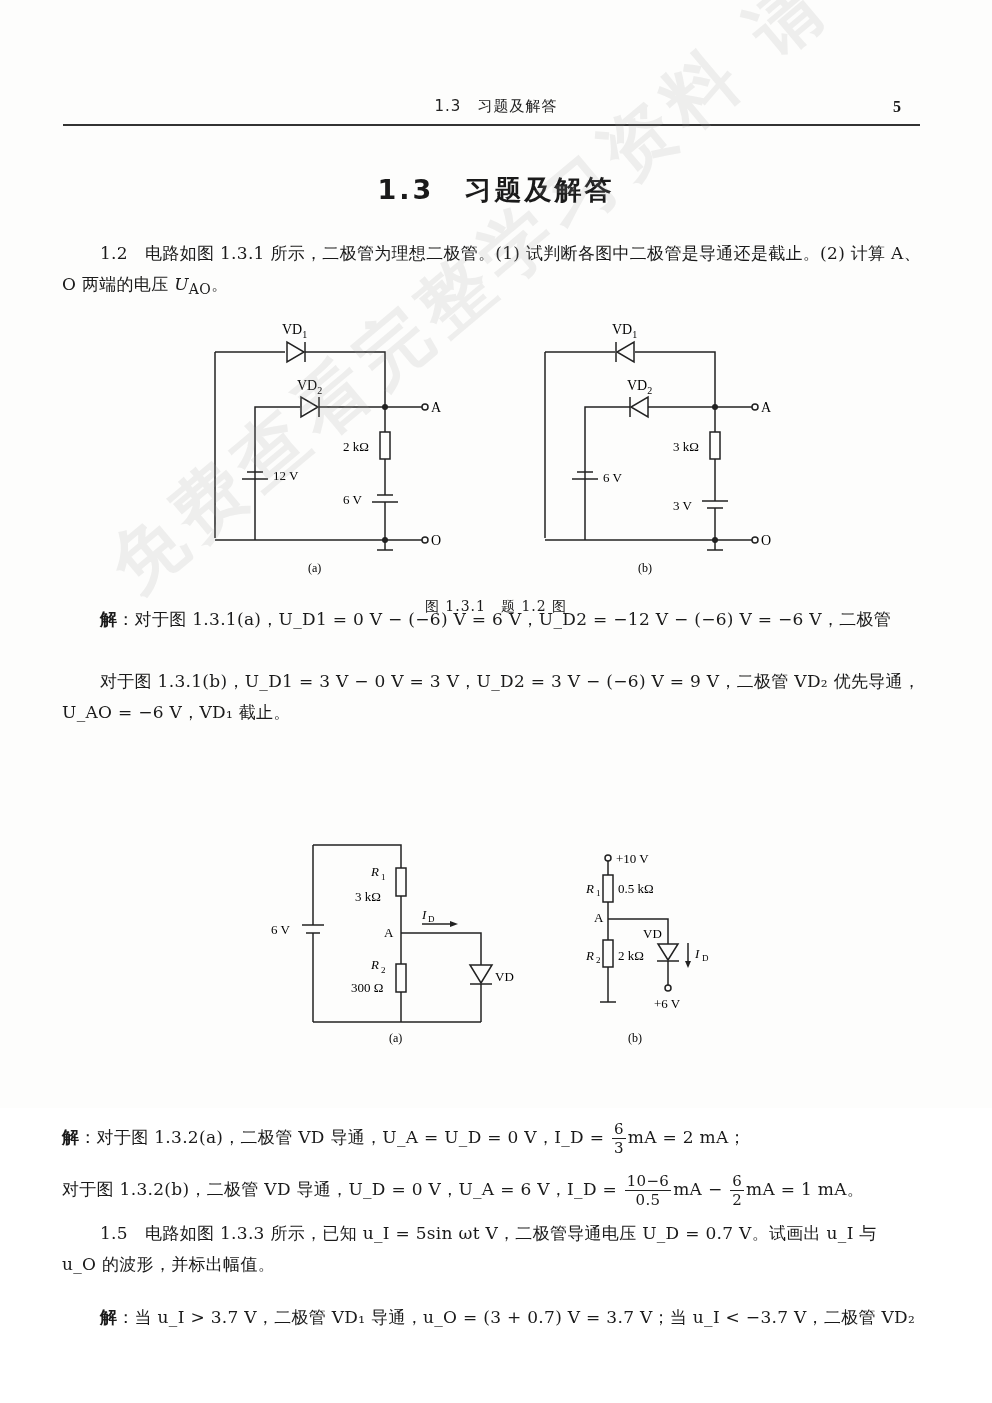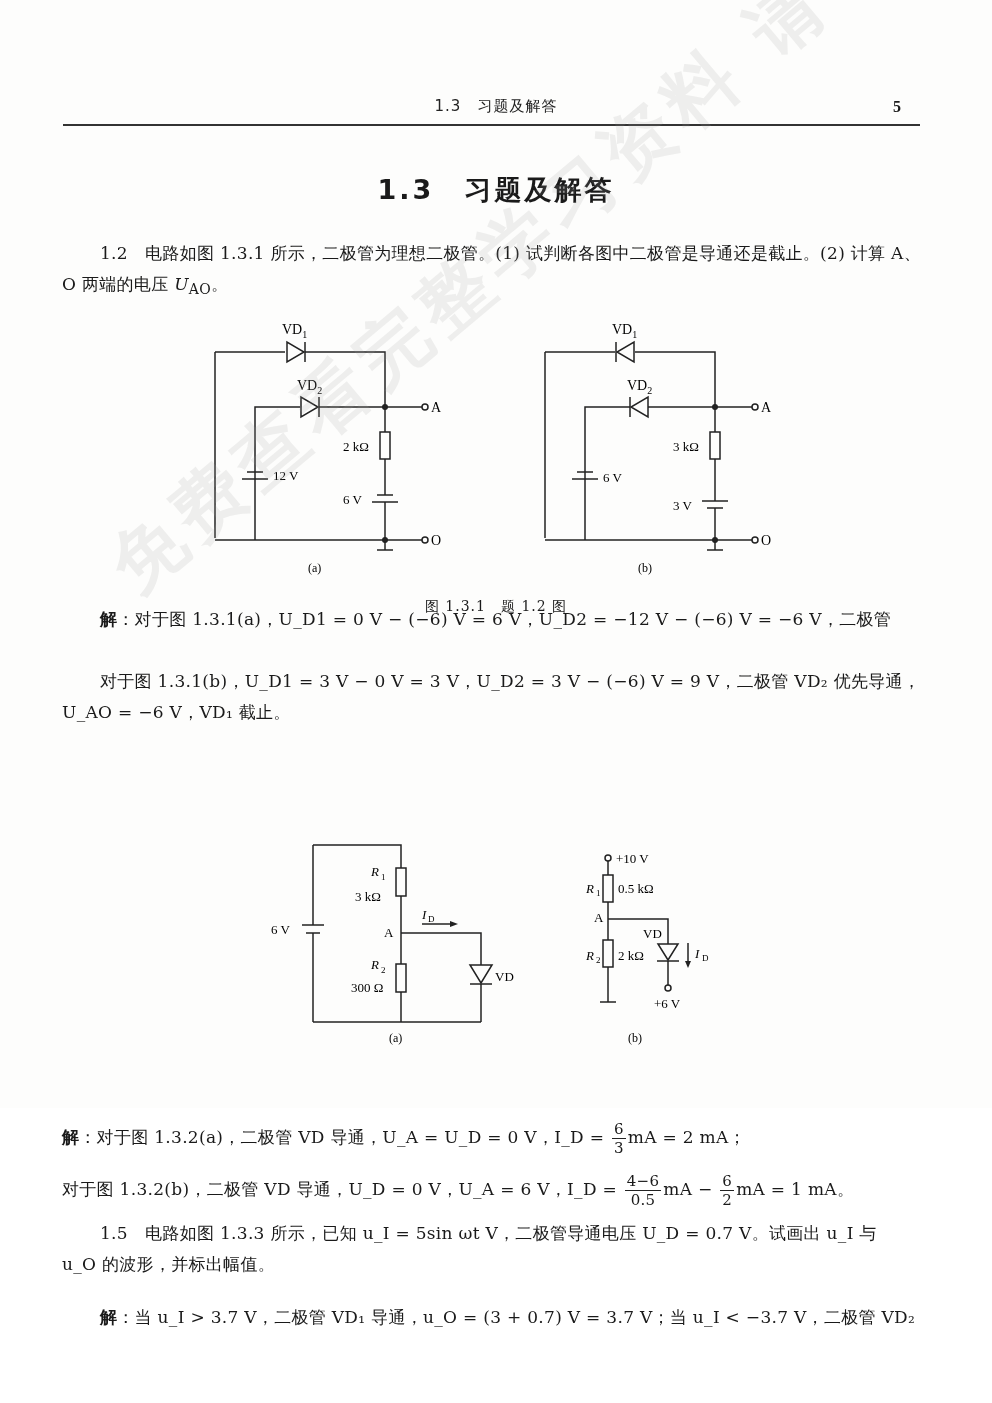--- a/index.html
+++ b/index.html
@@ -200,21 +200,21 @@
     <text x="142" y="131" font-size="9">D</text>
     <text x="94" y="178" font-size="13">+6 V</text>
     <text x="68" y="212" font-size="12">(b)</text>
   </svg>
 
 
   <div class="para" style="top:1120px;">
     <span class="bold">解</span><span>：对于图 1.3.2(a)，二极管 VD 导通，U_A = U_D = 0 V，I_D = </span><span class="frac"><span class="num">6</span><span class="den">3</span></span><span>mA = 2 mA；</span>
   </div>
   <div class="para" style="top:1172px;">
-    <span>对于图 1.3.2(b)，二极管 VD 导通，U_D = 0 V，U_A = 6 V，I_D = </span><span class="frac"><span class="num">4−6</span><span class="den">0.5</span></span><span>mA − </span><span class="frac"><span class="num">6</span><span class="den">2</span></span><span>mA = 1 mA。</span>
+    <span>对于图 1.3.2(b)，二极管 VD 导通，U_D = 0 V，U_A = 6 V，I_D = </span><span class="frac"><span class="num">10−6</span><span class="den">0.5</span></span><span>mA − </span><span class="frac"><span class="num">6</span><span class="den">2</span></span><span>mA = 1 mA。</span>
   </div>
 
   <div class="para" style="top:1218px;">
     <span class="indent"></span><span>1.5</span>&nbsp;&nbsp;&nbsp;<span>电路如图 1.3.3 所示，已知 u_I = 5sin ωt V，二极管导通电压 U_D = 0.7 V。试画出 u_I 与</span><br>
     <span>u_O 的波形，并标出幅值。</span>
   </div>
 
   <div class="para" style="top:1302px;">
     <span class="indent"></span><span class="bold">解</span><span>：当 u_I &gt; 3.7 V，二极管 VD₁ 导通，u_O = (3 + 0.7) V = 3.7 V；当 u_I &lt; −3.7 V，二极管 VD₂</span>
   </div>

